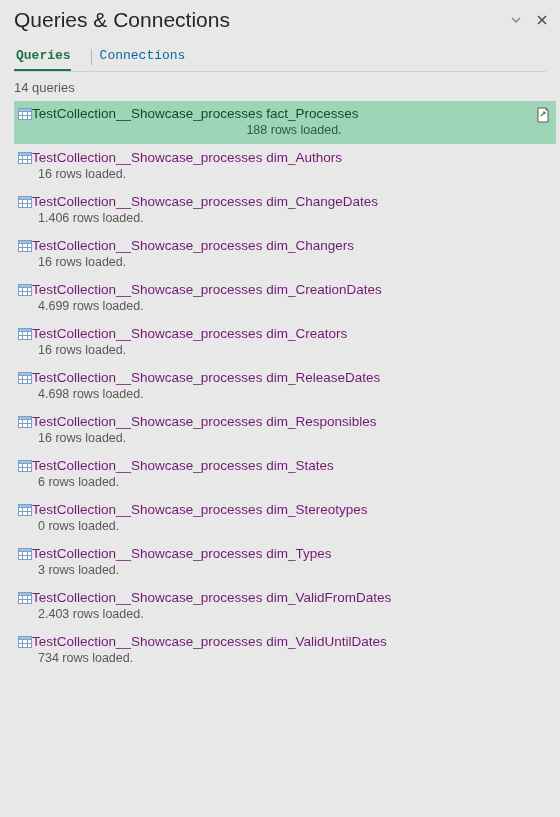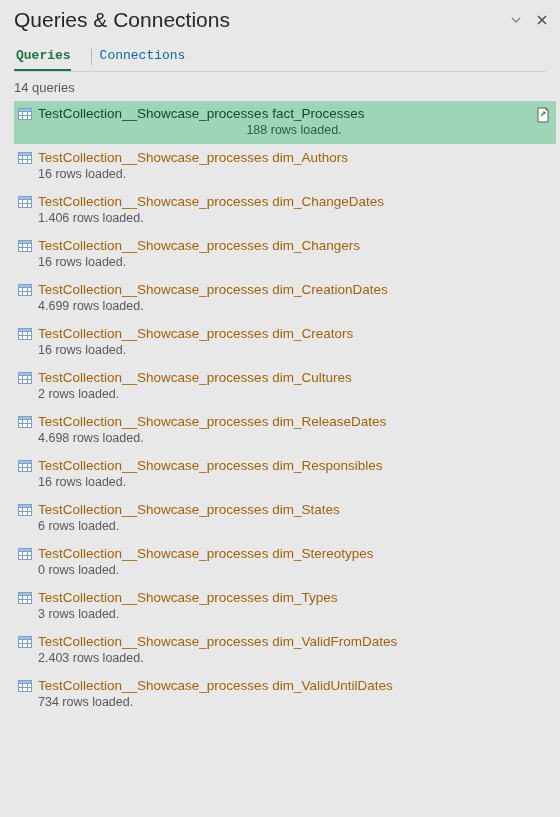--- a/index.html
+++ b/index.html
@@ -99,35 +99,34 @@
       cursor: pointer;
       margin-bottom: 1px;
       position: relative;
     }
     .query-item.selected {
       background: #9fd5b7;
     }
     .query-top {
       display: flex;
       align-items: center;
-      gap: 6px;
     }
     .table-icon {
       width: 14px;
       height: 12px;
       flex-shrink: 0;
     }
     .table-icon svg {
       width: 14px;
       height: 12px;
       display: block;
     }
     .query-name {
       font-size: 13.5px;
-      color: #a16207;
+      color: #701a75;
     }
     .query-item.selected .query-name {
       color: #0b4d2b;
     }
     .query-status {
       font-size: 12.5px;
       color: #595959;
       padding-left: 20px;
     }
     .query-item.selected .query-status {
@@ -284,35 +283,20 @@
         <div class="query-top">
           <span class="table-icon">
             <svg viewBox="0 0 14 12">
   <rect x="0.5" y="0.5" width="13" height="11" fill="#fff" stroke="#7aa0c9" stroke-width="1"></rect>
   <rect x="0.5" y="0.5" width="13" height="3" fill="#9fc1e6" stroke="#7aa0c9" stroke-width="1"></rect>
   <line x1="0.5" y1="7.5" x2="13.5" y2="7.5" stroke="#7aa0c9" stroke-width="1"></line>
   <line x1="4.5" y1="3.5" x2="4.5" y2="11.5" stroke="#7aa0c9" stroke-width="1"></line>
   <line x1="9.5" y1="3.5" x2="9.5" y2="11.5" stroke="#7aa0c9" stroke-width="1"></line>
 </svg>
           </span>
-          <span class="query-name">TestCollection__Showcase_processes dim_Cultures</span>
-        </div>
-        <div class="query-status">2 rows loaded.</div>
-      </div>
-      <div class="query-item">
-        <div class="query-top">
-          <span class="table-icon">
-            <svg viewBox="0 0 14 12">
-  <rect x="0.5" y="0.5" width="13" height="11" fill="#fff" stroke="#7aa0c9" stroke-width="1"></rect>
-  <rect x="0.5" y="0.5" width="13" height="3" fill="#9fc1e6" stroke="#7aa0c9" stroke-width="1"></rect>
-  <line x1="0.5" y1="7.5" x2="13.5" y2="7.5" stroke="#7aa0c9" stroke-width="1"></line>
-  <line x1="4.5" y1="3.5" x2="4.5" y2="11.5" stroke="#7aa0c9" stroke-width="1"></line>
-  <line x1="9.5" y1="3.5" x2="9.5" y2="11.5" stroke="#7aa0c9" stroke-width="1"></line>
-</svg>
-          </span>
           <span class="query-name">TestCollection__Showcase_processes dim_ReleaseDates</span>
         </div>
         <div class="query-status">4.698 rows loaded.</div>
       </div>
       <div class="query-item">
         <div class="query-top">
           <span class="table-icon">
             <svg viewBox="0 0 14 12">
   <rect x="0.5" y="0.5" width="13" height="11" fill="#fff" stroke="#7aa0c9" stroke-width="1"></rect>
   <rect x="0.5" y="0.5" width="13" height="3" fill="#9fc1e6" stroke="#7aa0c9" stroke-width="1"></rect>

